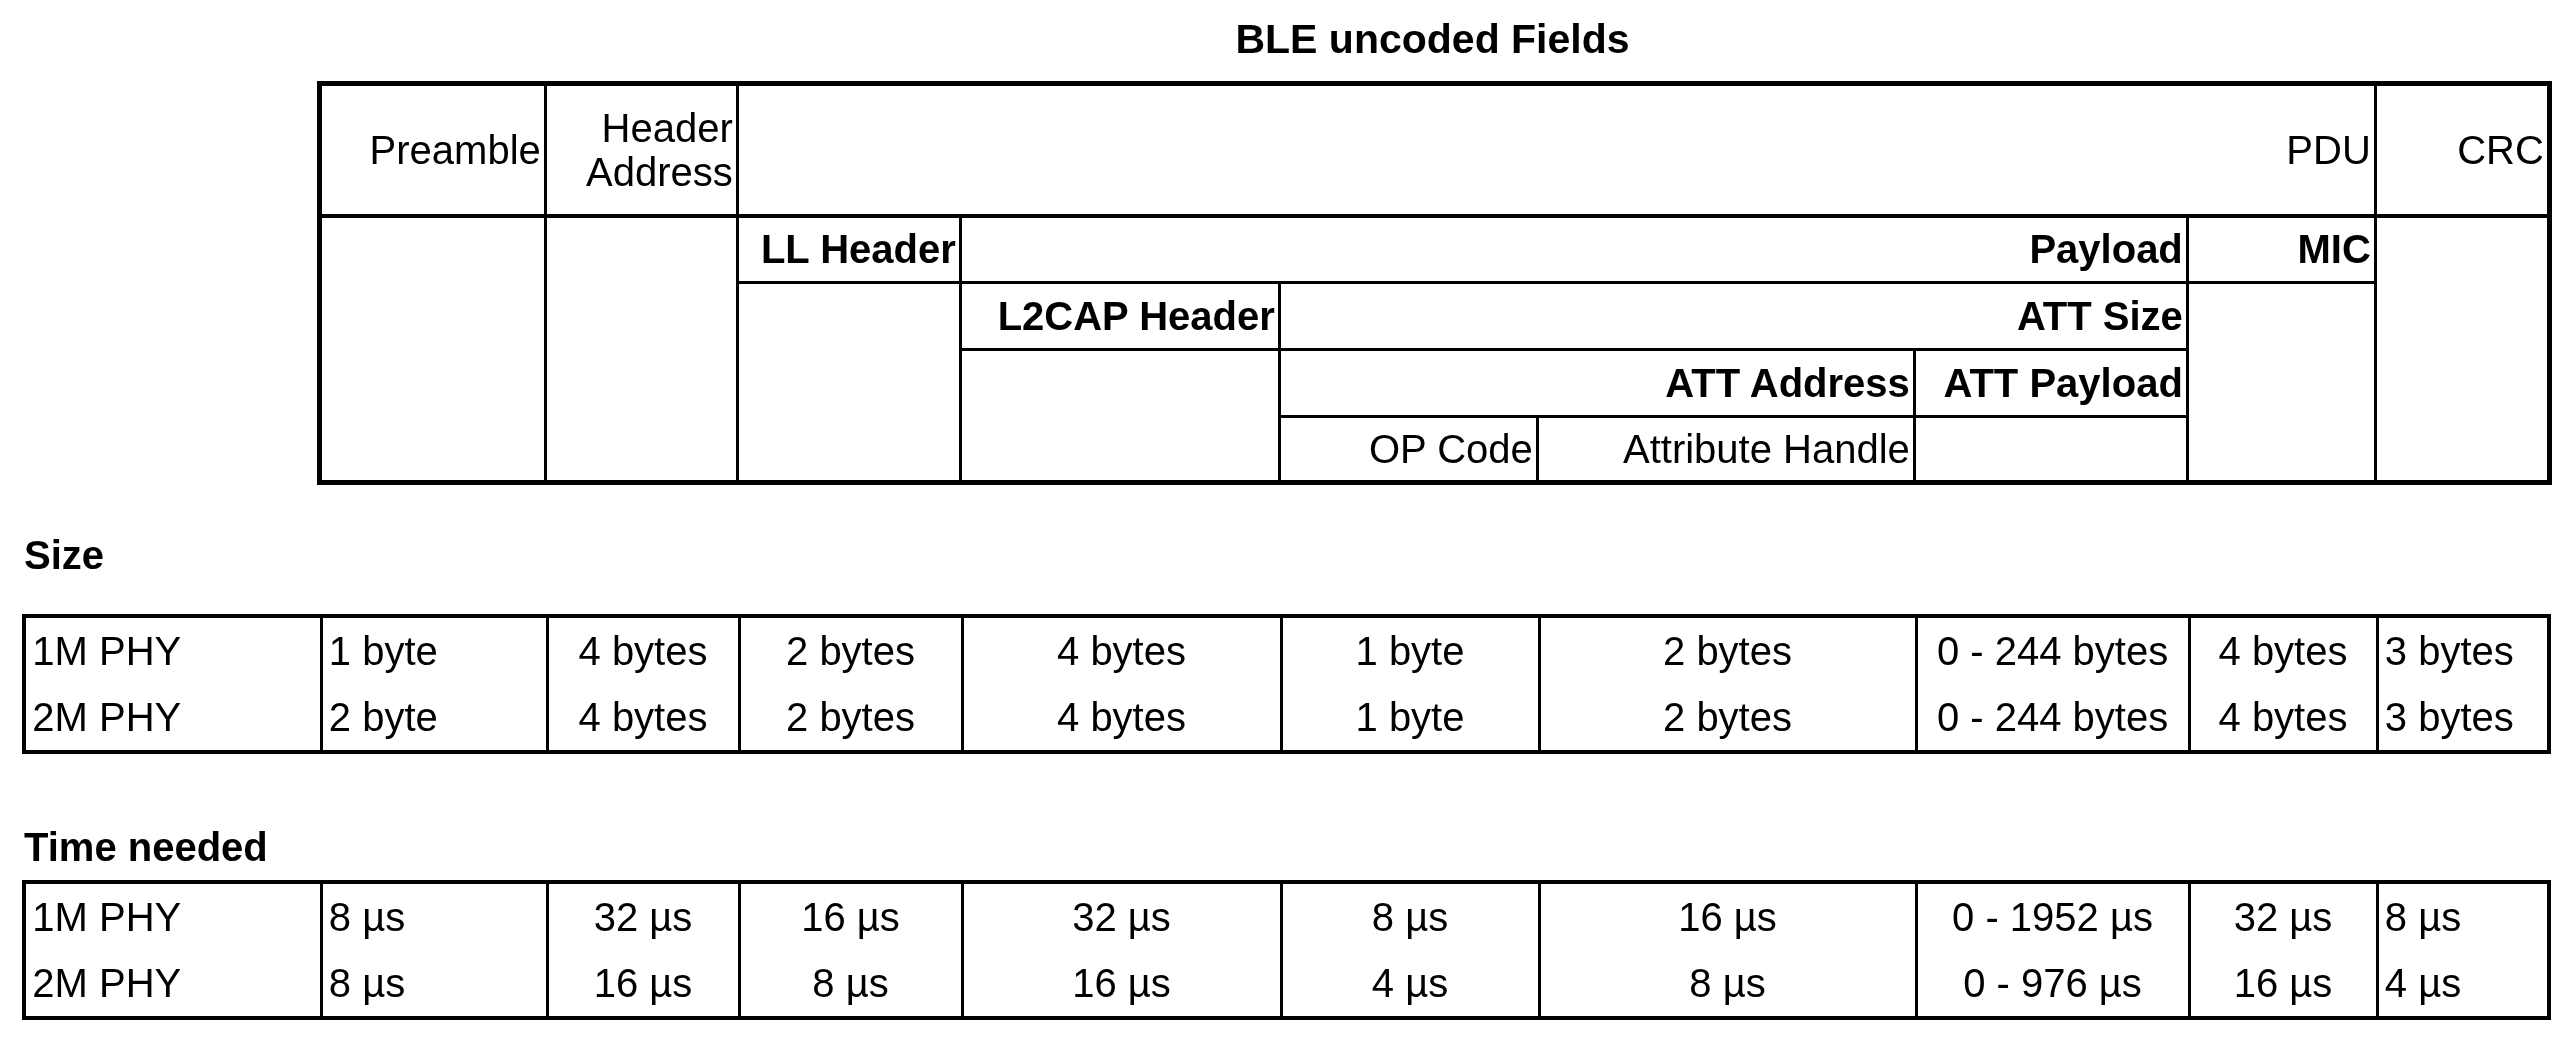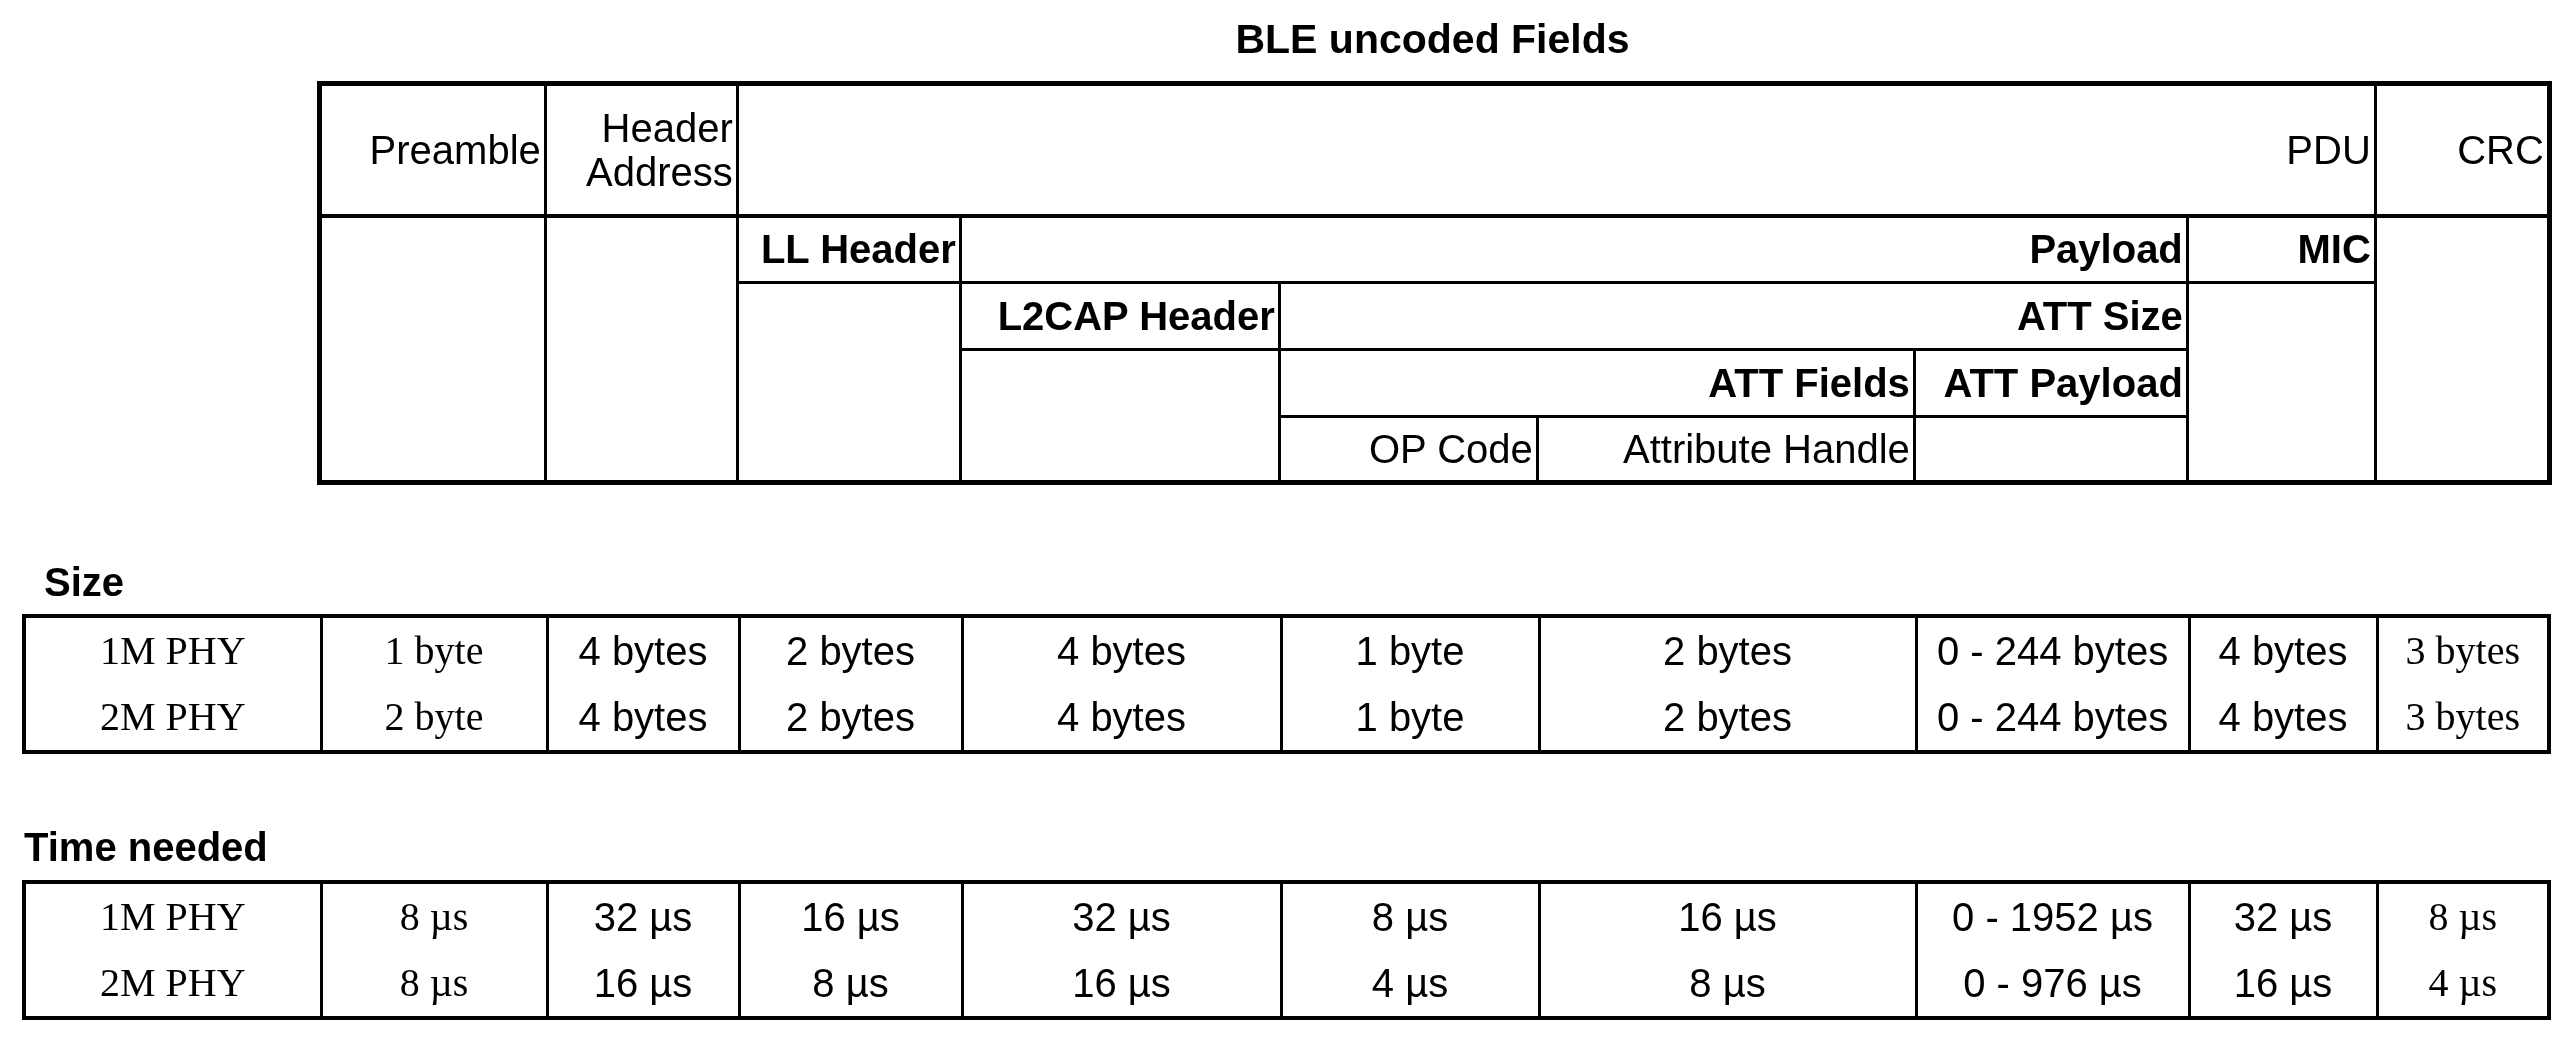--- a/index.html
+++ b/index.html
@@ -10,21 +10,21 @@
   .abs { position:absolute; }
 
   
   .title {
     left:317px; top:16px; width:2231px; text-align:center;
     font-size:41px; font-weight:bold; line-height:47px;
   }
   .section-label {
     left:24px; font-size:40px; font-weight:bold; line-height:46px;
   }
-  .size-label  { top:559px;margin-left:20px;  }
+  .size-label  { top:532px;  }
   .time-label  { top:824px; }
 
   
   table { border-collapse:collapse; table-layout:fixed; }
   .packet-table { left:317px; top:81px; border:5.5px solid #000; }
   .packet-table td {
     border:3.2px solid #000; text-align:right; vertical-align:middle;
     font-size:40px; line-height:44px; padding:0 3.2px; overflow:hidden;
   }
   .packet-table tr.hdr td { border-bottom-width:4.7px; }
@@ -36,21 +36,21 @@
   .data-table { border:4.7px solid #000; }
   .data-table td {
     border-left:3.2px solid #000; border-right:3.2px solid #000;
     border-top:0; border-bottom:0;
     text-align:center; vertical-align:middle;
     font-size:40px; line-height:44px; padding:0 6.3px; overflow:hidden;
     height:66px;
   }
   .size-table { left:22px; top:614px;  }
   .time-table { left:22px; top:880px; }
-  td.al { text-align:center;font-family:Liberation Serif, serif; }
+  td.al { text-align:left; }
 </style>
 </head>
 <body>
 
 <div class="abs title">BLE uncoded Fields</div>
 
 <table class="abs packet-table">
   <colgroup>
     <col style="width:226px">
       <col style="width:192px">
@@ -78,21 +78,21 @@
     <td rowspan="4"></td>
   </tr>
   <tr class="r">
     <td rowspan="3"></td>
     <td>L2CAP Header</td>
     <td colspan="3">ATT Size</td>
     <td rowspan="3"></td>
   </tr>
   <tr class="r">
     <td rowspan="2"></td>
-    <td colspan="2">ATT Fields</td>
+    <td colspan="2">ATT Address</td>
     <td>ATT Payload</td>
   </tr>
   <tr class="r-last">
     <td>OP Code</td>
     <td>Attribute Handle</td>
     <td></td>
   </tr>
 </tbody>
   </table>
 

